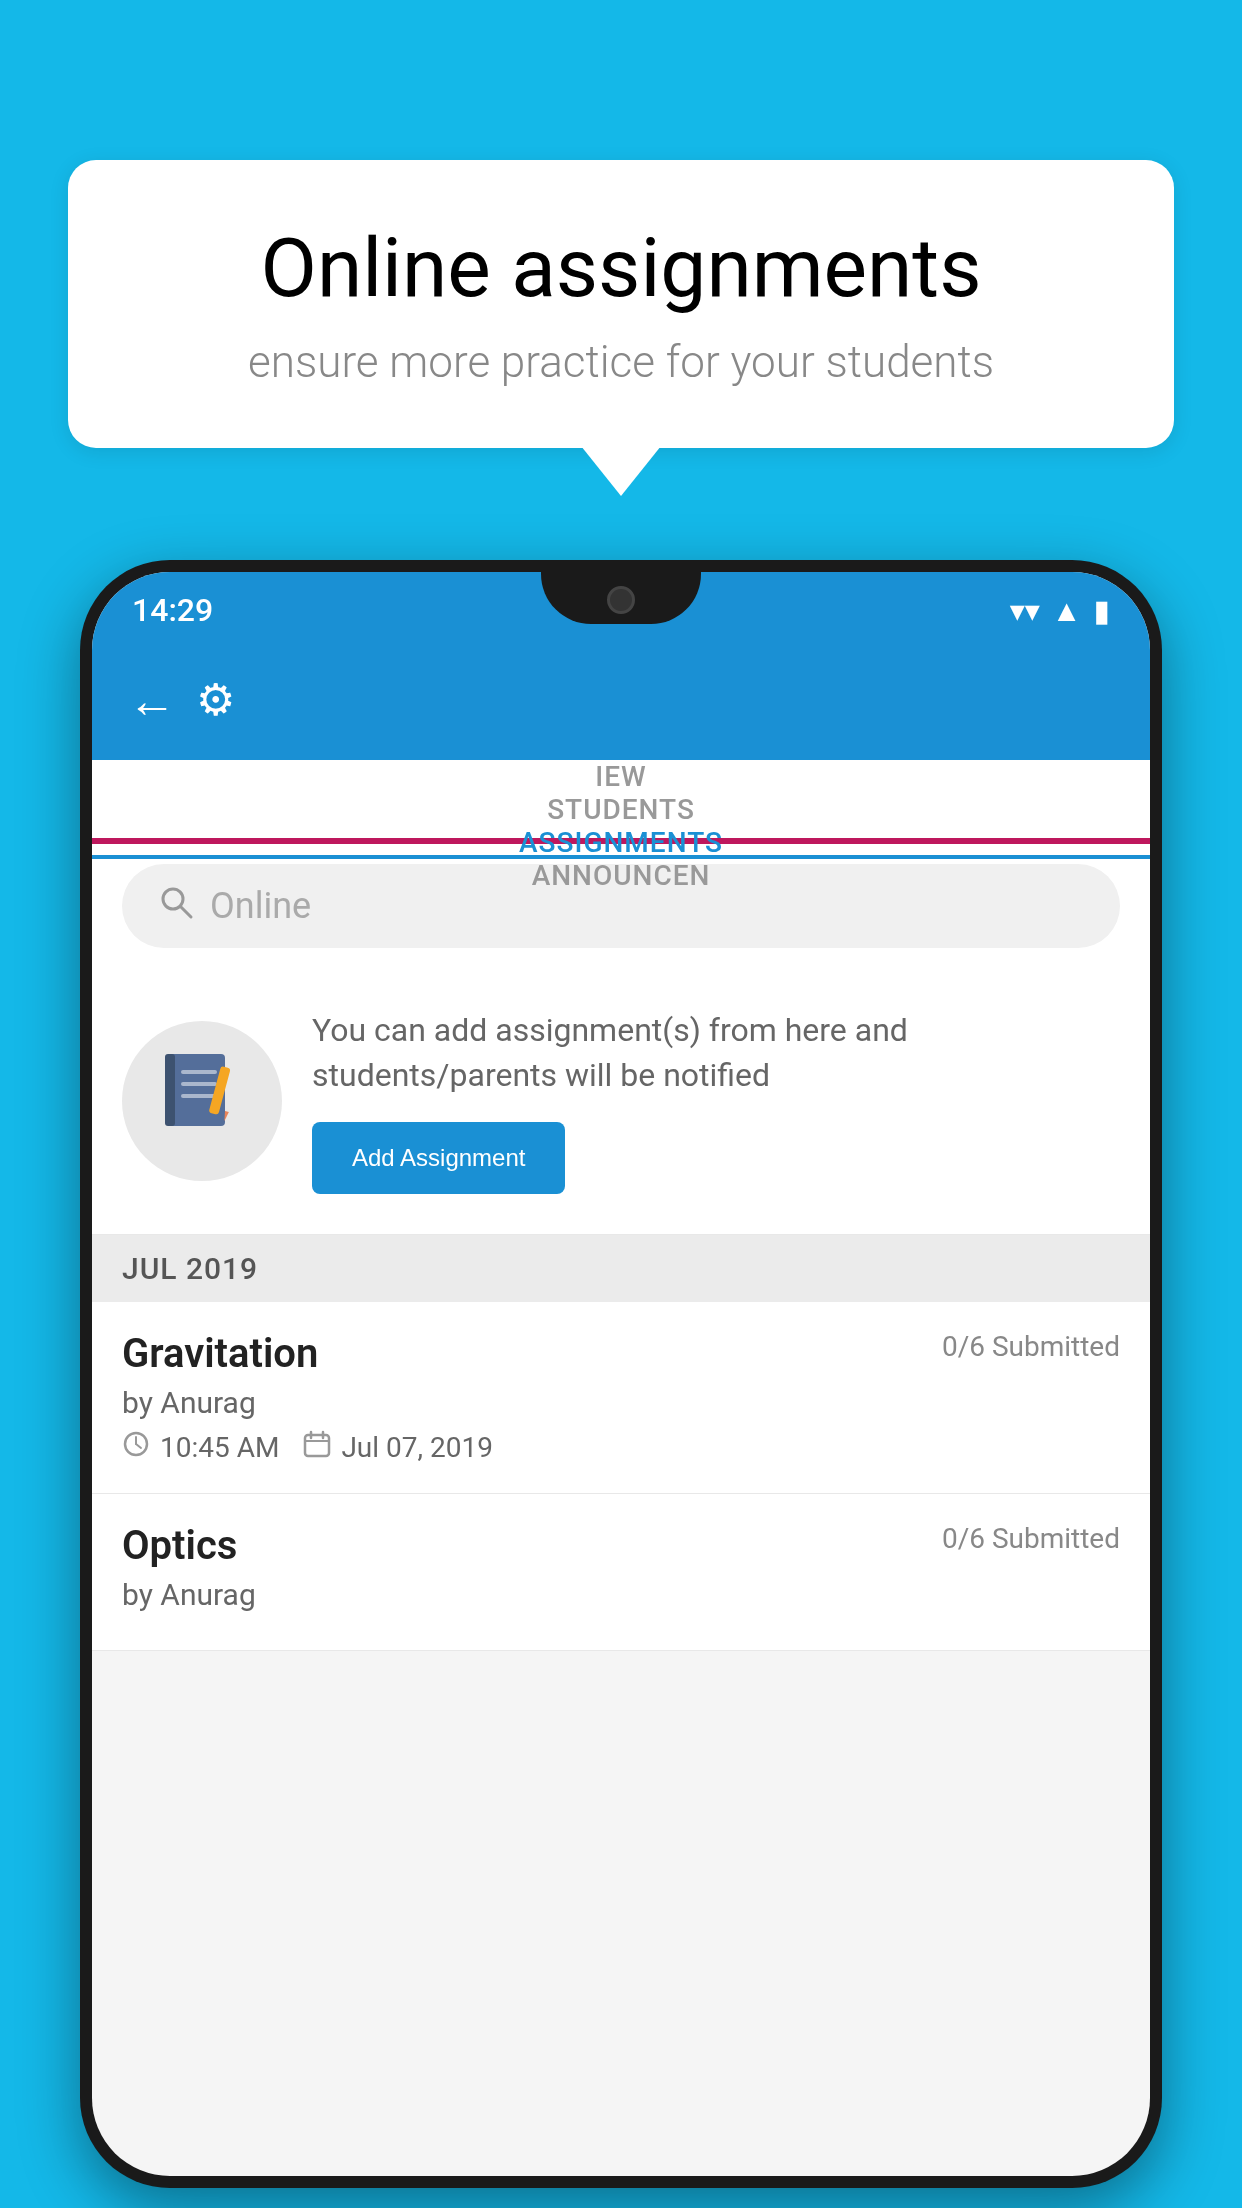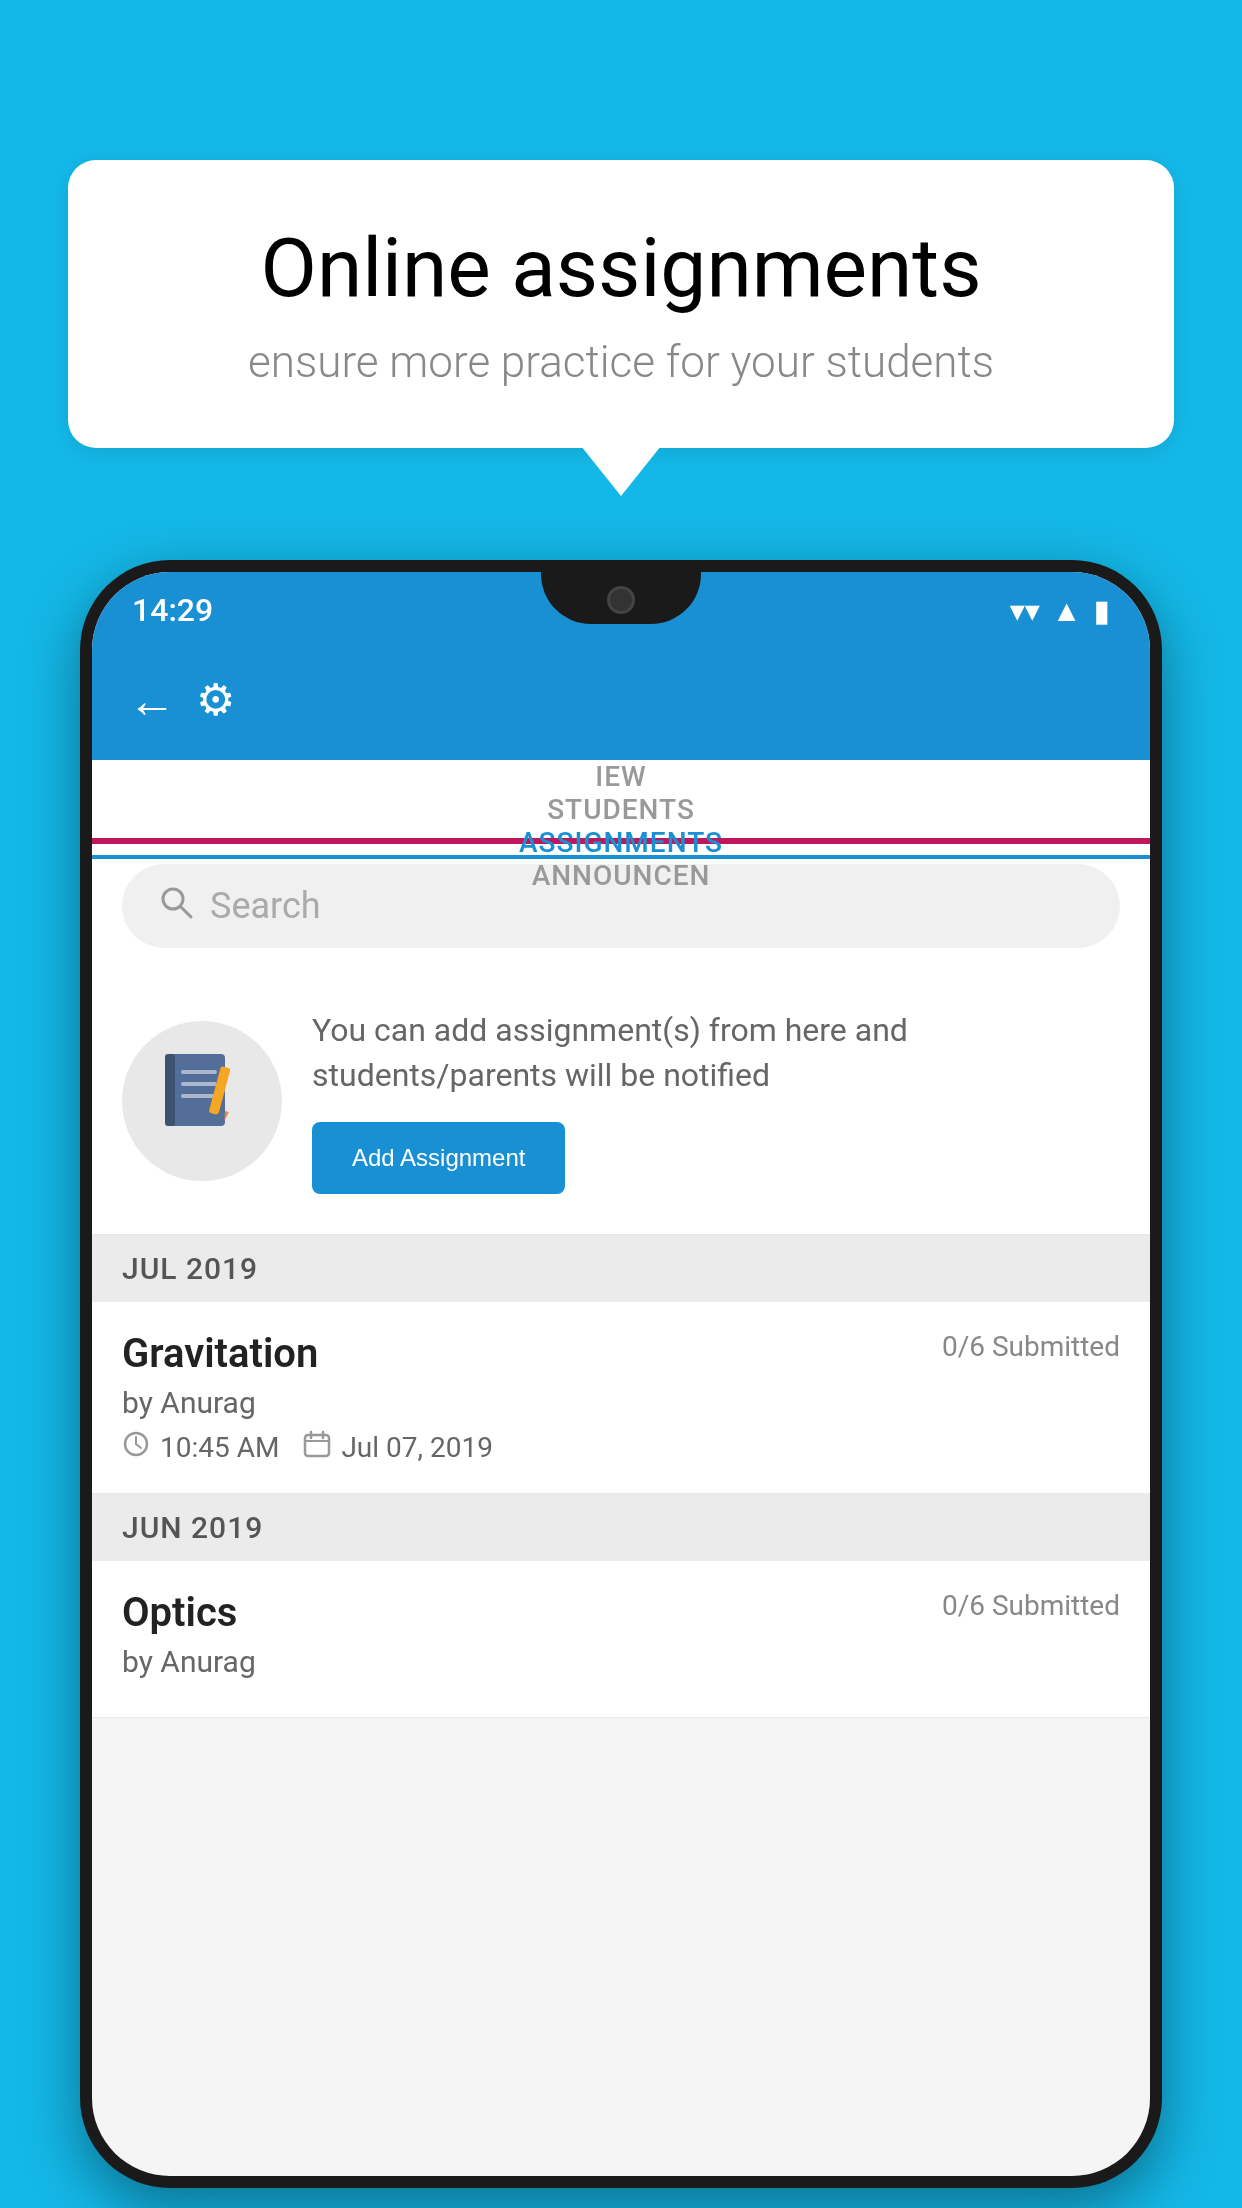--- a/index.html
+++ b/index.html
@@ -401,21 +401,21 @@
       <div class="scrollable-content">
 
         <div class="search-container">
           <div class="search-bar">
             <span class="search-icon-svg">
               <svg width="36" height="36" viewBox="0 0 36 36" fill="none">
                 <circle cx="15" cy="15" r="10" stroke="#999" stroke-width="3" fill="none"></circle>
                 <line x1="23" y1="23" x2="33" y2="33" stroke="#999" stroke-width="3" stroke-linecap="round"></line>
               </svg>
             </span>
-            <span class="search-placeholder">Search</span>
+            <span class="search-placeholder">Online</span>
           </div>
         </div>
 
         <div class="promo-card">
           <div class="promo-icon-circle">
             <span class="notebook-icon">
               <svg width="90" height="90" viewBox="0 0 90 90" fill="none">
 
                 <rect x="10" y="8" width="58" height="72" rx="4" fill="#546e9a"></rect>
 
@@ -462,21 +462,20 @@
                   <line x1="2" y1="11" x2="26" y2="11" stroke="#999" stroke-width="2"></line>
                   <line x1="8" y1="2" x2="8" y2="8" stroke="#999" stroke-width="2.5" stroke-linecap="round"></line>
                   <line x1="20" y1="2" x2="20" y2="8" stroke="#999" stroke-width="2.5" stroke-linecap="round"></line>
                 </svg>
               </span>
               <span>Jul 07, 2019</span>
             </div>
           </div>
         </div>
 
-        <div class="section-header">JUN 2019</div>
 
         <div class="assignment-item">
           <div class="assignment-top-row">
             <span class="assignment-title">Optics</span>
             <span class="assignment-submitted">0/6 Submitted</span>
           </div>
           <div class="assignment-author">by Anurag</div>
         </div>
 
       </div>

